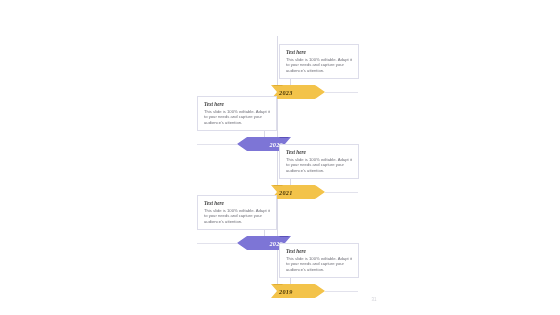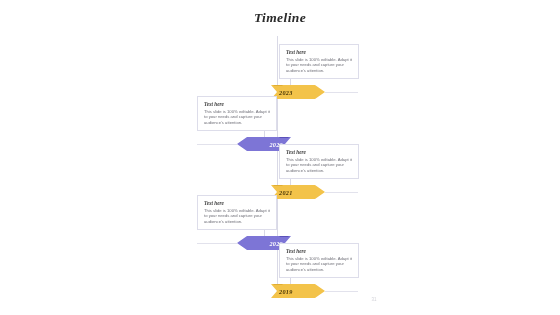--- a/index.html
+++ b/index.html
@@ -168,21 +168,20 @@
     font-family: "Liberation Sans", sans-serif;
     font-size: 4.5px;
     color: #d2d2d8;
   }
 </style>
 </head>
 <body>
 
 <div class="slide">
 
-  <div class="title">Timeline</div>
 
   <div class="spine"></div>
 
   <div class="row right" style="top:44px;">
     <div class="card">
       <div class="card-heading">Text here</div>
       <div class="card-body">This slide is 100% editable. Adapt it to your needs and capture your audience's attention.</div>
     </div>
     <div class="stub"></div>
     <div class="rule"></div>

